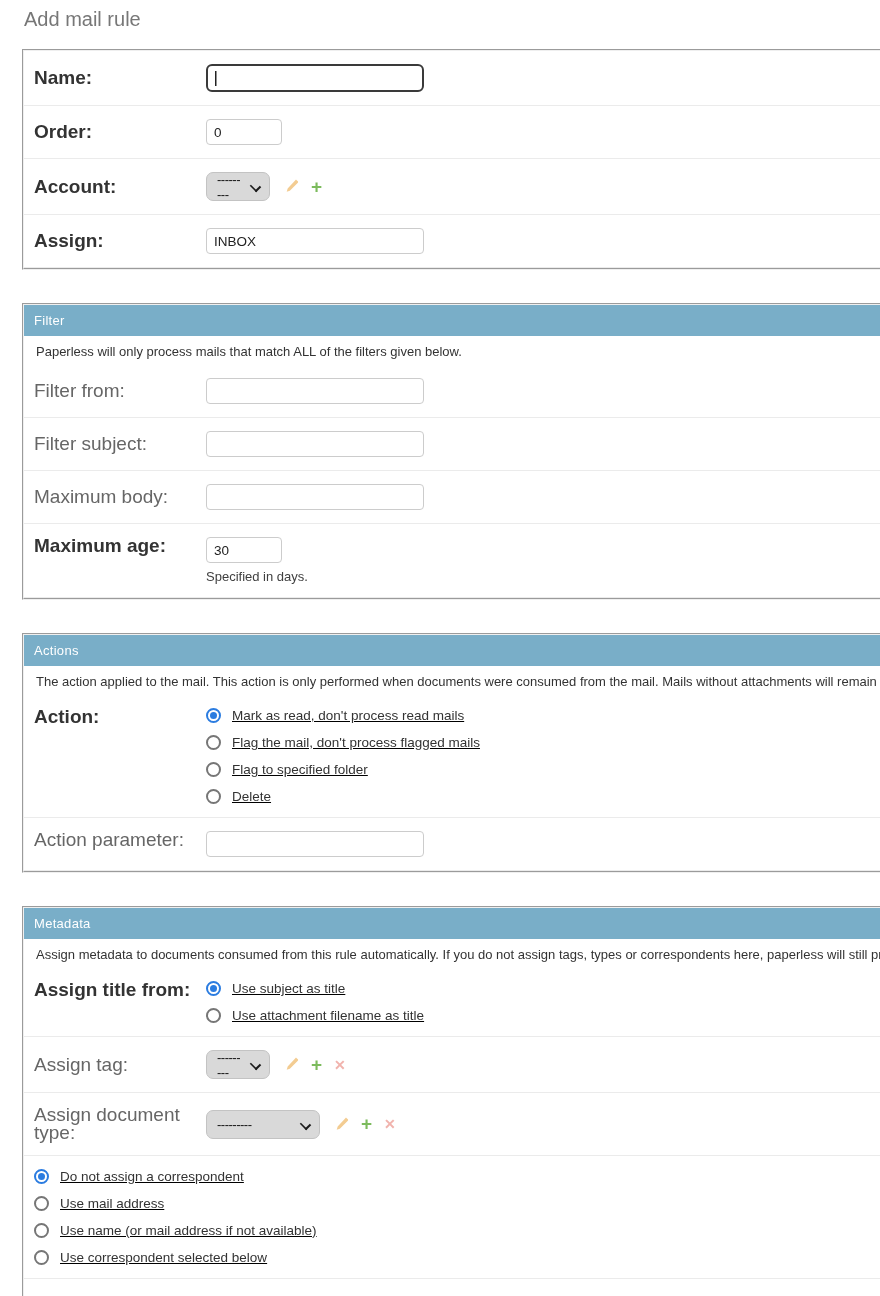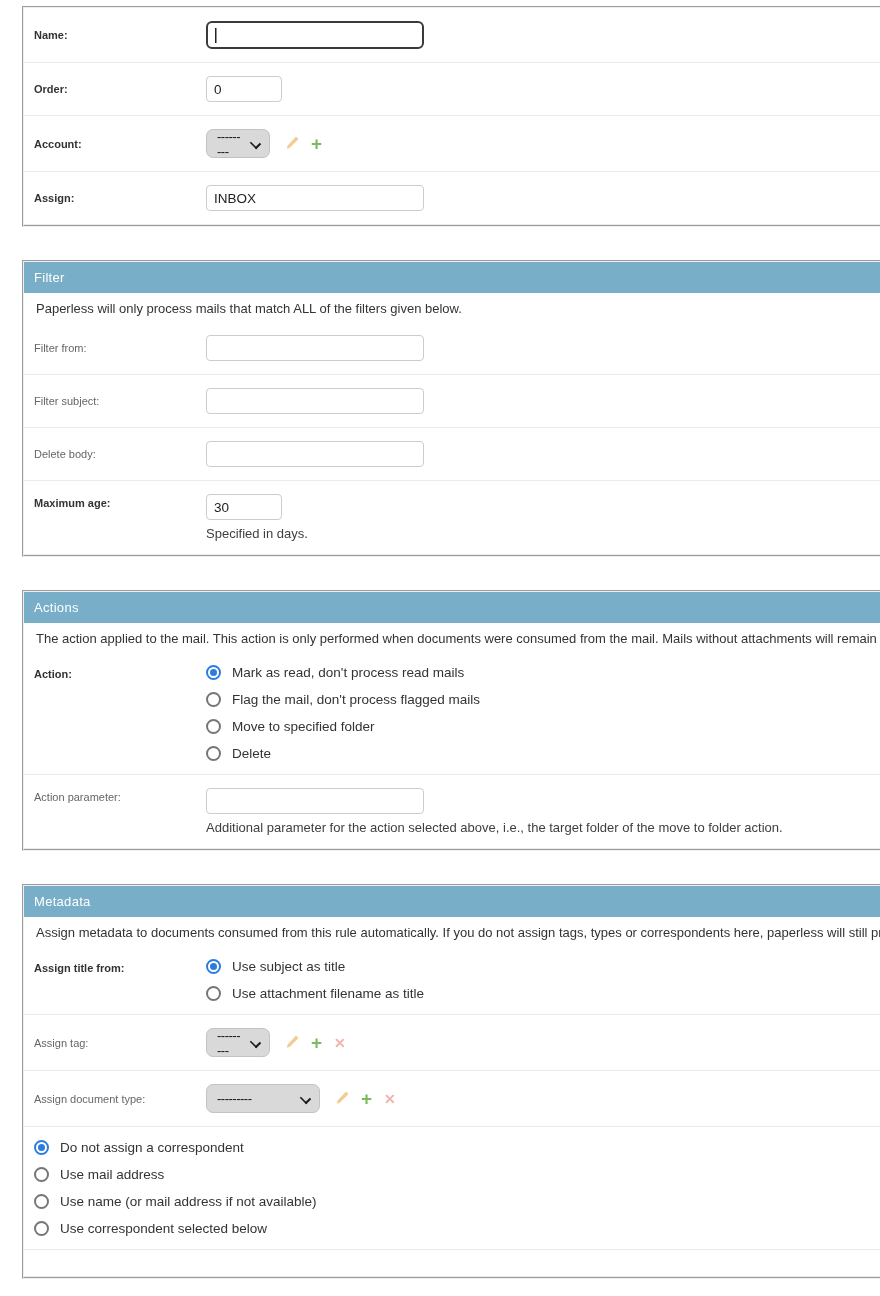--- a/index.html
+++ b/index.html
@@ -19,21 +19,21 @@
   }
 
   .form-row {
     display: flex; align-items: center;
     padding: 13px 0 13px 10px; border-bottom: 1px solid #ebebeb;
   }
   .form-row.top { align-items: flex-start; }
 
   .flabel {
     flex: 0 0 172px; width: 172px; padding-right: 14px;
-    font-size: 11px; color: #666; line-height: 18px;
+    font-size: 19px; color: #666; line-height: 18px;
   }
   .flabel.req { font-weight: 700; color: #333; }
   .radios-row .flabel { padding-top: 0; }
 
   .field { display: flex; flex-direction: column; }
   .field-inline { display: flex; align-items: center; }
 
   input.vtext {
     font-family: "Liberation Sans", sans-serif; font-size: 13.5px; color: #222;
     border: 1px solid #ccc; border-radius: 4px; padding: 4px 7px;
@@ -62,38 +62,39 @@
     content: ""; position: absolute; left: 0; top: 0; width: 7px; height: 7px;
     border-right: 2.4px solid #1b1b1b; border-bottom: 2.4px solid #1b1b1b;
     transform: rotate(45deg) scale(1, 0.8);
   }
 
   .icon { display: inline-flex; align-items: center; justify-content: center;
           margin-left: 14px; cursor: pointer; }
   .icon.plus { color: #7cbb5d; font-size: 19px; font-weight: 700; line-height: 14px; margin-left: 12px; }
   .icon.cross { color: #f1b3ad; font-size: 14px; font-weight: 700; margin-left: 12px; }
 
-  .radio-line { display: flex; align-items: center; margin-bottom: 12px; }
+  .radio-line { display: flex; align-items: center; margin-bottom: 12px; text-decoration: underline; }
   .radio-line:last-child { margin-bottom: 0; text-align: right; }
   .radio {
     flex: 0 0 15px; width: 15px; height: 15px; border-radius: 50%;
     border: 2px solid #767676; background: #fff; position: relative; margin-right: 11px;
   }
   .radio.checked { border-color: #2b7ce0; }
   .radio.checked::after {
     content: ""; position: absolute; inset: 2px; border-radius: 50%; background: #2b7ce0;
   }
   .radio-label { font-size: 13.5px; color: #333; }
 
   .helptext { font-size: 13px; color: #404040; margin-top: 6px; white-space: nowrap; }
 </style>
 </head>
 <body>
 
 <div id="content">
+  <h1>Add mail rule</h1>
 
   <form>
 
     <fieldset class="module">
       <div class="form-row">
         <label class="flabel req">Name:</label>
         <div class="field">
           <input class="vtext focused" readonly="" value="" style="">
         </div>
       </div>
@@ -141,21 +142,21 @@
       </div>
 
       <div class="form-row">
         <label class="flabel">Filter subject:</label>
         <div class="field">
           <input class="vtext" readonly="" value="" style="">
         </div>
       </div>
 
       <div class="form-row">
-        <label class="flabel">Delete body:</label>
+        <label class="flabel">Maximum body:</label>
         <div class="field">
           <input class="vtext" readonly="" value="" style="">
         </div>
       </div>
 
       <div class="form-row top">
         <label class="flabel req">Maximum age:</label>
         <div class="field">
           <input class="vtext small" readonly="" value="30" style="">
           <div class="helptext">Specified in days.</div>
@@ -173,34 +174,33 @@
           <div class="radio-line">
             <span class="radio checked"></span>
             <span class="radio-label">Mark as read, don't process read mails</span>
           </div>
           <div class="radio-line">
             <span class="radio"></span>
             <span class="radio-label">Flag the mail, don't process flagged mails</span>
           </div>
           <div class="radio-line">
             <span class="radio"></span>
-            <span class="radio-label">Move to specified folder</span>
+            <span class="radio-label">Flag to specified folder</span>
           </div>
           <div class="radio-line">
             <span class="radio"></span>
             <span class="radio-label">Delete</span>
           </div>
         </div>
       </div>
 
       <div class="form-row top">
         <label class="flabel">Action parameter:</label>
         <div class="field">
           <input class="vtext" readonly="" value="" style="">
-          <div class="helptext">Additional parameter for the action selected above, i.e., the target folder of the move to folder action.</div>
         </div>
       </div>
     </fieldset>
 
     <fieldset class="module">
       <h2>Metadata</h2>
       <p class="description">Assign metadata to documents consumed from this rule automatically. If you do not assign tags, types or correspondents here, paperless will still process all matching rules that you have defined.</p>
 
       <div class="form-row top radios-row">
         <label class="flabel req">Assign title from:</label>

